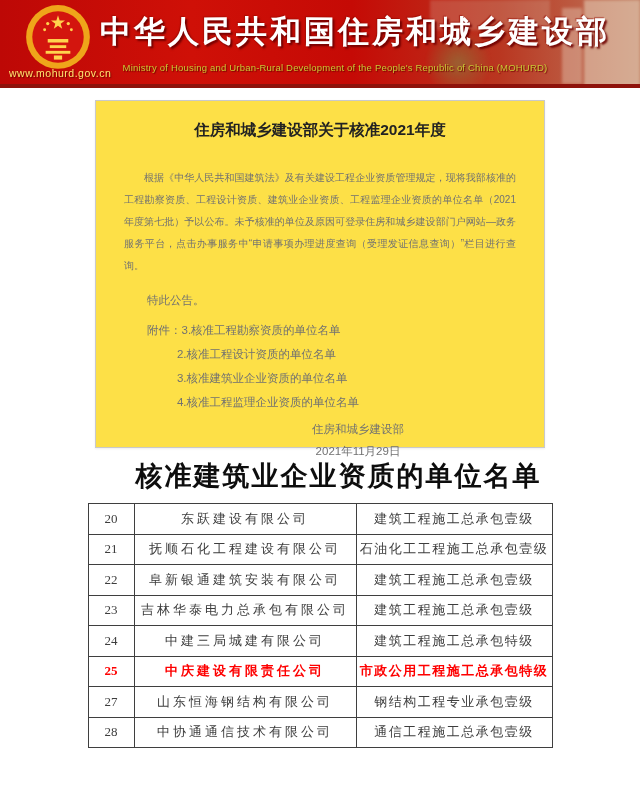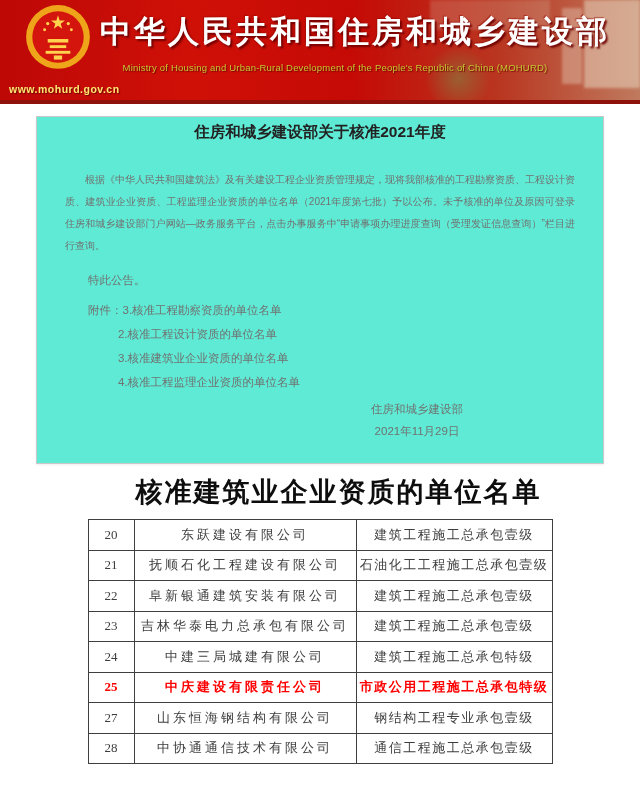--- a/index.html
+++ b/index.html
@@ -4,50 +4,50 @@
 <style>
   * { margin:0; padding:0; box-sizing:border-box; }
   html,body { background:#fff; }
   body {
     width:640px; height:810px; margin:0 auto; overflow:hidden;
     font-family:"Liberation Sans","DejaVu Sans",sans-serif;
     position:relative;
   }
   
   .banner {
-    position:relative; height:104px; overflow:hidden;
+    position:relative; height:88px; overflow:hidden;
     background:linear-gradient(90deg,#bd0806 0%,#cf1007 30%,#c50a05 55%,#b93620 78%,#bf7a5e 100%);
   }
   .banner .deco { position:absolute; filter:blur(1.5px); }
   .deco.building1 { right:0; top:0; width:56px; height:88px; background:rgba(232,214,192,.55); }
   .deco.building2 { right:58px; top:8px; width:20px; height:76px; background:rgba(235,216,196,.38); }
   .deco.tree { right:150px; bottom:-6px; width:64px; height:62px; border-radius:50%;
     background:radial-gradient(circle,rgba(122,148,74,.5) 0%,rgba(122,148,74,0) 75%); }
   .deco.haze { right:90px; top:0; width:120px; height:30px; background:rgba(220,190,170,.25); }
   .emblem { position:absolute; left:22px; top:2px; width:72px; height:72px; }
   .banner-text { margin-left:100px; width:470px; text-align:center; padding-top:11px; position:relative; }
   .banner-title {
     color:#ffffff; font-size:31px; font-weight:bold; letter-spacing:3px; white-space:nowrap;
     text-shadow:2px 2px 2px rgba(110,0,0,.95), -1px -1px 1px rgba(150,10,0,.6);
   }
   .banner-subtitle {
     margin-top:9px; font-size:9.5px; color:#c6c734; letter-spacing:.2px;
     text-shadow:1px 1px 1px rgba(110,0,0,.9); white-space:nowrap;
   }
   .site-url {
-    position:absolute; left:9px; bottom:9px; font-size:10.5px; font-weight:bold;
+    position:absolute; left:9px; bottom:9px; font-size:10.5px; font-weight:normal;
     color:#ffe670; letter-spacing:.5px; text-decoration:none; cursor:pointer;
     text-shadow:1px 1px 1px rgba(100,0,0,.8);
   }
   .banner-strip { position:absolute; left:0; bottom:0; width:100%; height:4px; background:#8e120b; }
   
   .doc-box {
-    width:568px; height:348px; margin:12px auto 0; background:#5eead4;
+    width:450px; height:348px; margin:12px auto 0; background:#fde047;
     border:1px solid #c9c9c9; box-shadow:0 1px 2px rgba(0,0,0,.07);
-    padding:2px 28px 0 28px; position:relative;
+    padding:16px 28px 0 28px; position:relative;
   }
   .doc-title { text-align:center; color:#222; font-size:15.5px; font-weight:bold; line-height:26px; }
   .doc-body {
     margin-top:24px; font-size:10px; color:#717171; line-height:22px;
     text-align:justify; text-indent:2em;
   }
   .doc-closing { margin-top:12px; font-size:11.5px; color:#717171; line-height:22px; text-indent:2em; }
   .attachments { margin-top:7px; font-size:11.5px; color:#717171; line-height:24px; }
   .attachment-item { padding-left:4.6em; }
   .attachments .first-line { padding-left:2em; }

